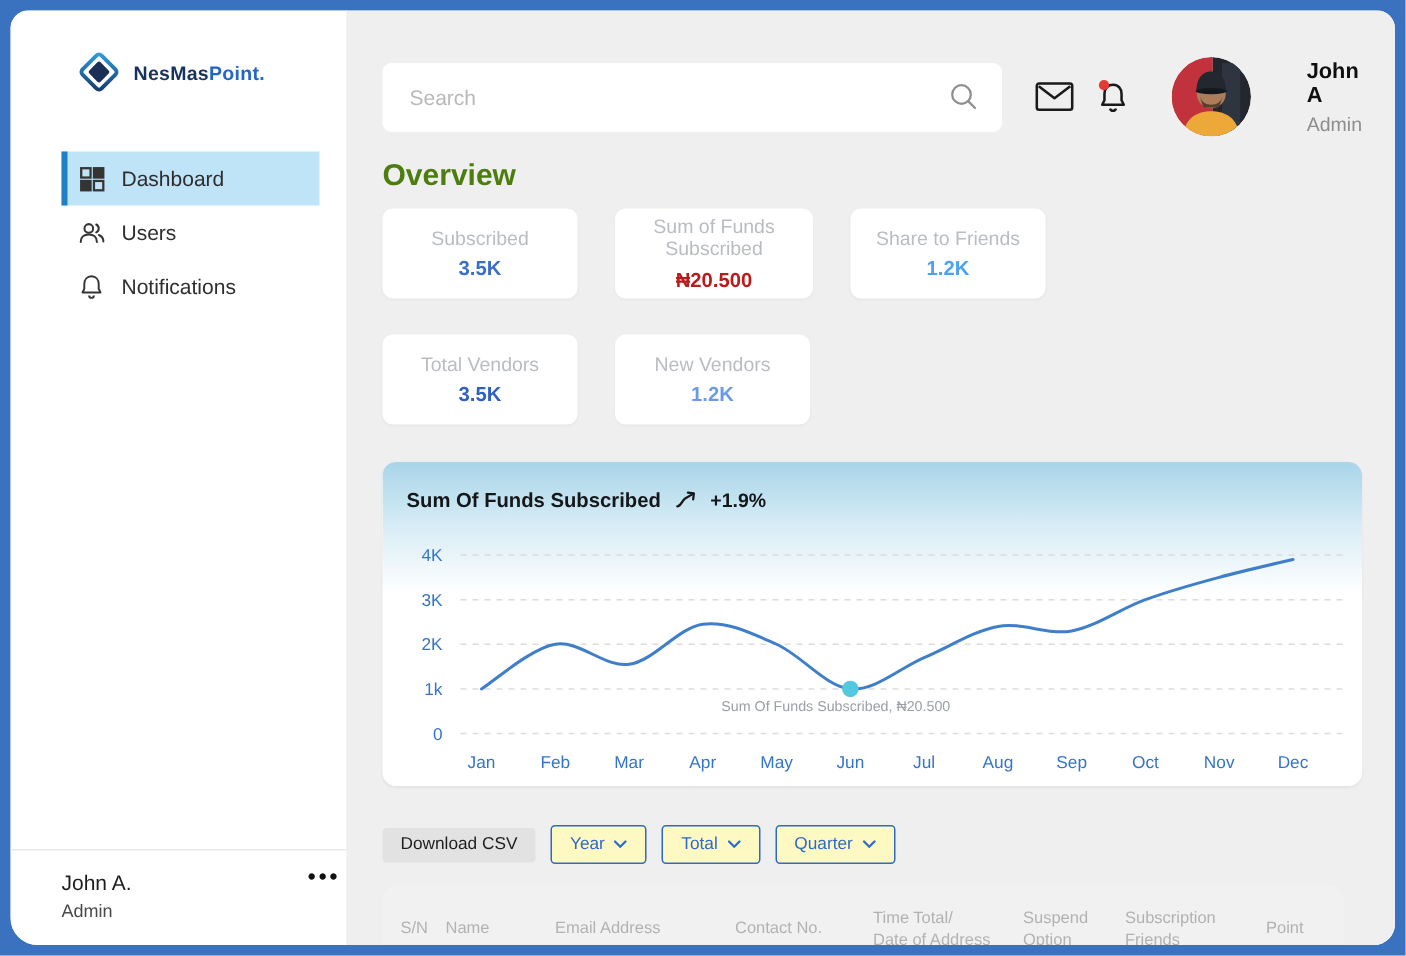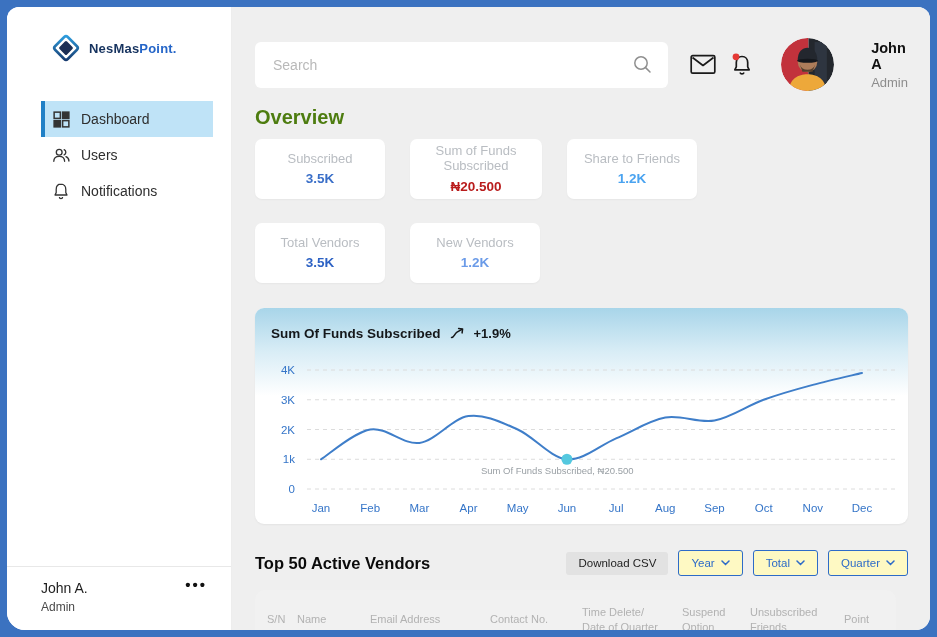--- a/index.html
+++ b/index.html
@@ -11,21 +11,21 @@
   .sidebar { width:225px; flex:none; background:#ffffff; position:relative; border-right:1px solid #ededed; }
   .logo { display:flex; align-items:center; gap:8px; margin:26px 0 0 44px; }
   .logo-text { font-size:13px; font-weight:700; letter-spacing:.2px; }
   .logo-primary { color:#16335f; }
   .logo-secondary { color:#2465c8; }
   .nav { margin-top:38px; }
   .nav-item { position:relative; margin-left:34px; width:172px; height:36px; display:flex; align-items:center; gap:11px; padding-left:11px; font-size:14px; color:#2e2e2e; cursor:pointer; }
   .nav-item.active { background:#bfe3f7; }
   .nav-item.active::before { content:""; position:absolute; left:0; top:0; bottom:0; width:4px; background:#2080c6; }
   .nav-icon { width:18px; height:18px; flex:none; display:flex; align-items:center; justify-content:center; }
-  .sidebar-footer { position:absolute; left:0; right:0; bottom:0; border-top:1px solid #e8e8e8; padding:13px 24px 16px 34px; display:flex; justify-content:space-between; align-items:flex-start; }
+  .sidebar-footer { position:absolute; left:0; right:0; bottom:0; border-top:1px solid #e8e8e8; padding:13px 4px 16px 34px; display:flex; justify-content:space-between; align-items:flex-start; }
   .sf-name { font-size:14px; color:#1d1d1d; }
   .sf-role { font-size:12px; color:#4a4a4a; margin-top:4px; }
   .sf-dots { font-size:15px; font-weight:700; color:#111; letter-spacing:2px; cursor:pointer; line-height:10px; }
 
   
   .main { flex:1; background:#efefef; padding:31px 22px 0 23px; position:relative; overflow:hidden; }
   .topbar { display:flex; align-items:center; }
   .search { width:445px; height:46px; background:#fff; border-radius:6px; display:flex; align-items:center; padding:0 16px 0 18px; }
   .search input { flex:1; border:none; outline:none; background:transparent; font-size:14px; color:#333; font-family:"Liberation Sans",sans-serif; }
   .search input::placeholder { color:#b9b9b9; }
@@ -237,21 +237,20 @@
           <text x="508.6363636363636" y="158" text-anchor="middle" fill="#3575c8" font-size="11.5">Oct</text>
           <text x="557.8181818181818" y="158" text-anchor="middle" fill="#3575c8" font-size="11.5">Nov</text>
           <text x="607" y="158" text-anchor="middle" fill="#3575c8" font-size="11.5">Dec</text>
           <path d="M66.0,105.3 C74.2,100.3 98.8,78.2 115.2,75.5 C131.6,72.8 148.0,91.1 164.4,88.9 C180.8,86.7 197.2,64.3 213.5,62.1 C229.9,59.9 246.3,68.3 262.7,75.5 C279.1,82.7 295.5,103.8 311.9,105.3 C328.3,106.7 344.7,91.4 361.1,84.4 C377.5,77.5 393.9,66.6 410.3,63.6 C426.7,60.6 443.1,69.6 459.5,66.6 C475.8,63.6 492.2,51.7 508.6,45.8 C525.0,39.8 541.4,35.3 557.8,30.9 C574.2,26.4 598.8,21.0 607.0,19.0" fill="none" stroke="#3f7ec9" stroke-width="2" stroke-linecap="round"></path>
           <circle cx="311.9090909090909" cy="105.25" r="5.5" fill="#54c8df"></circle>
           <text x="225.90909090909088" y="120.25" fill="#9aa0a5" font-size="9.5">Sum Of Funds Subscribed, ₦20.500</text>
         </svg>
     </div>
 
     <div class="vendors-bar">
-      <div class="vendors-title">Top 50 Active Vendors</div>
       <button class="btn-csv">Download CSV</button>
       <button class="btn-filter">
         <span>Year</span>
         <svg class="chev" viewBox="0 0 9 6">
             <polyline points="1,1 4.5,4.5 8,1" fill="none" stroke="#2d6bc8" stroke-width="1.5" stroke-linecap="round"></polyline>
           </svg>
       </button>
       <button class="btn-filter">
         <span>Total</span>
         <svg class="chev" viewBox="0 0 9 6">
@@ -273,29 +272,29 @@
       <div class="th c2">
           <span>Name</span>
         </div>
       <div class="th c3">
           <span>Email Address</span>
         </div>
       <div class="th c4">
           <span>Contact No.</span>
         </div>
       <div class="th c5">
-          <span>Time Delete/</span>
-          <span>Date of Quarter</span>
+          <span>Time Total/</span>
+          <span>Date of Address</span>
         </div>
       <div class="th c6">
           <span>Suspend</span>
           <span>Option</span>
         </div>
       <div class="th c7">
-          <span>Unsubscribed</span>
+          <span>Subscription</span>
           <span>Friends</span>
         </div>
       <div class="th c8">
           <span>Point</span>
         </div>
     </div>
 
   </section>
 </div>
 

